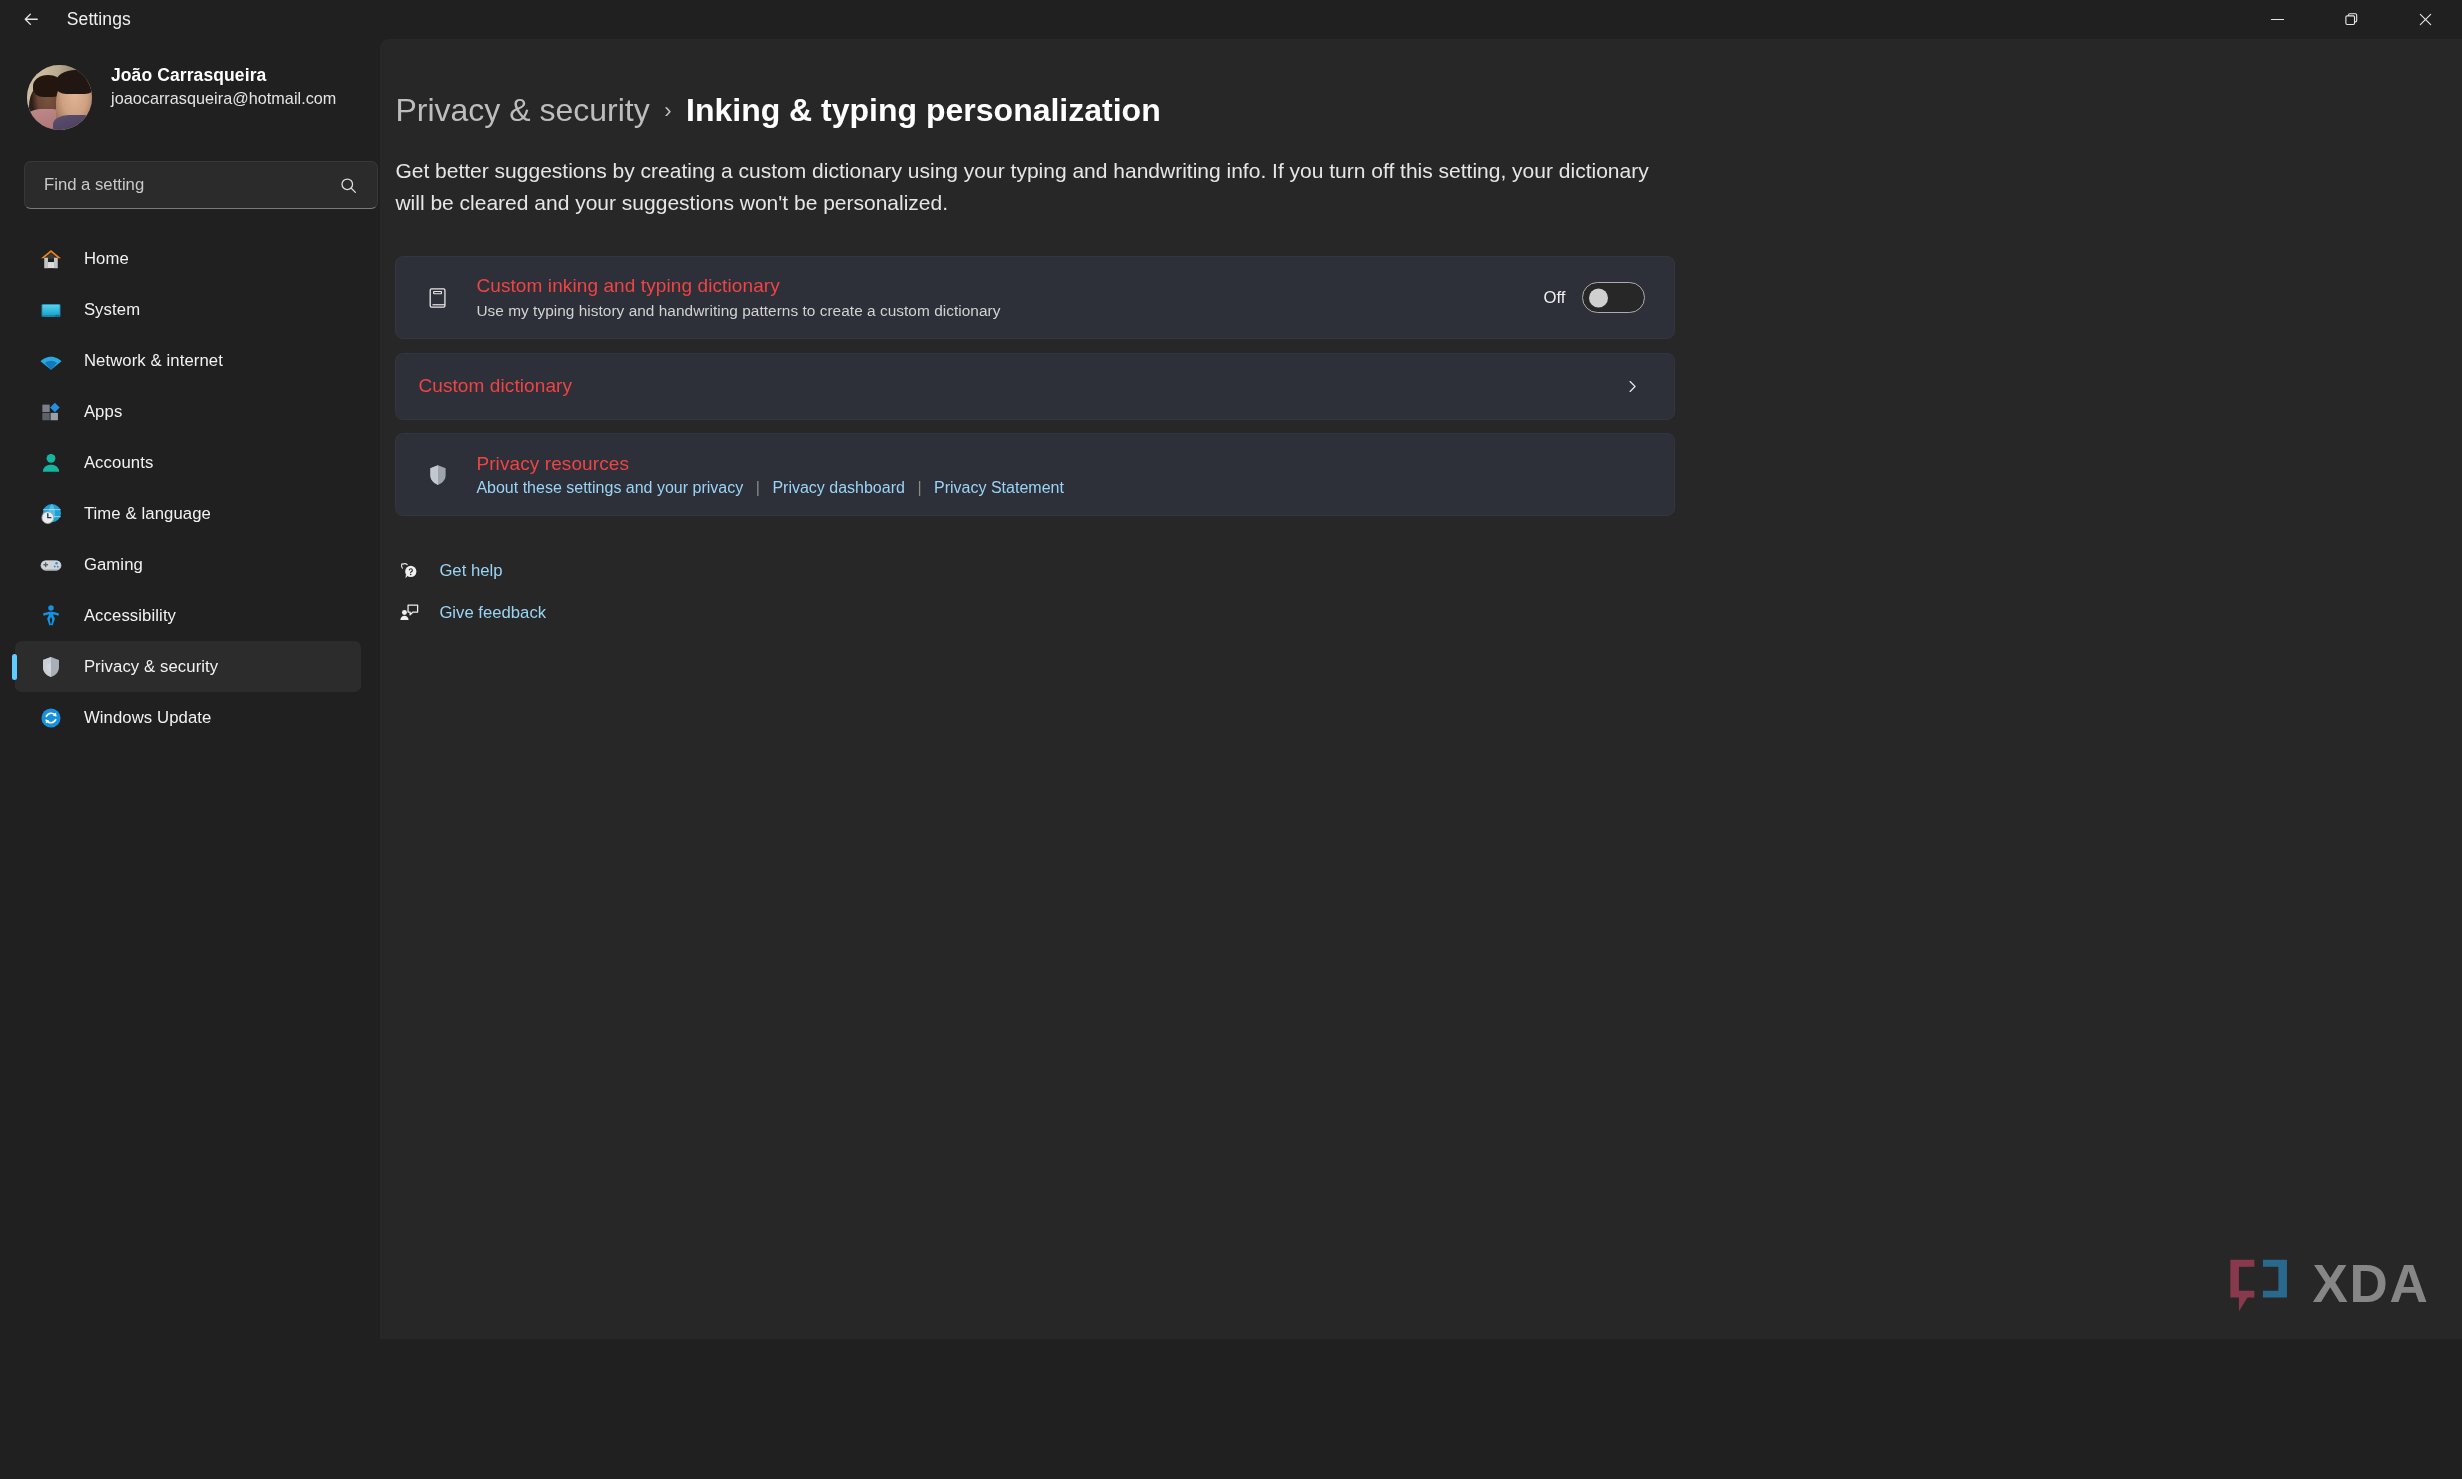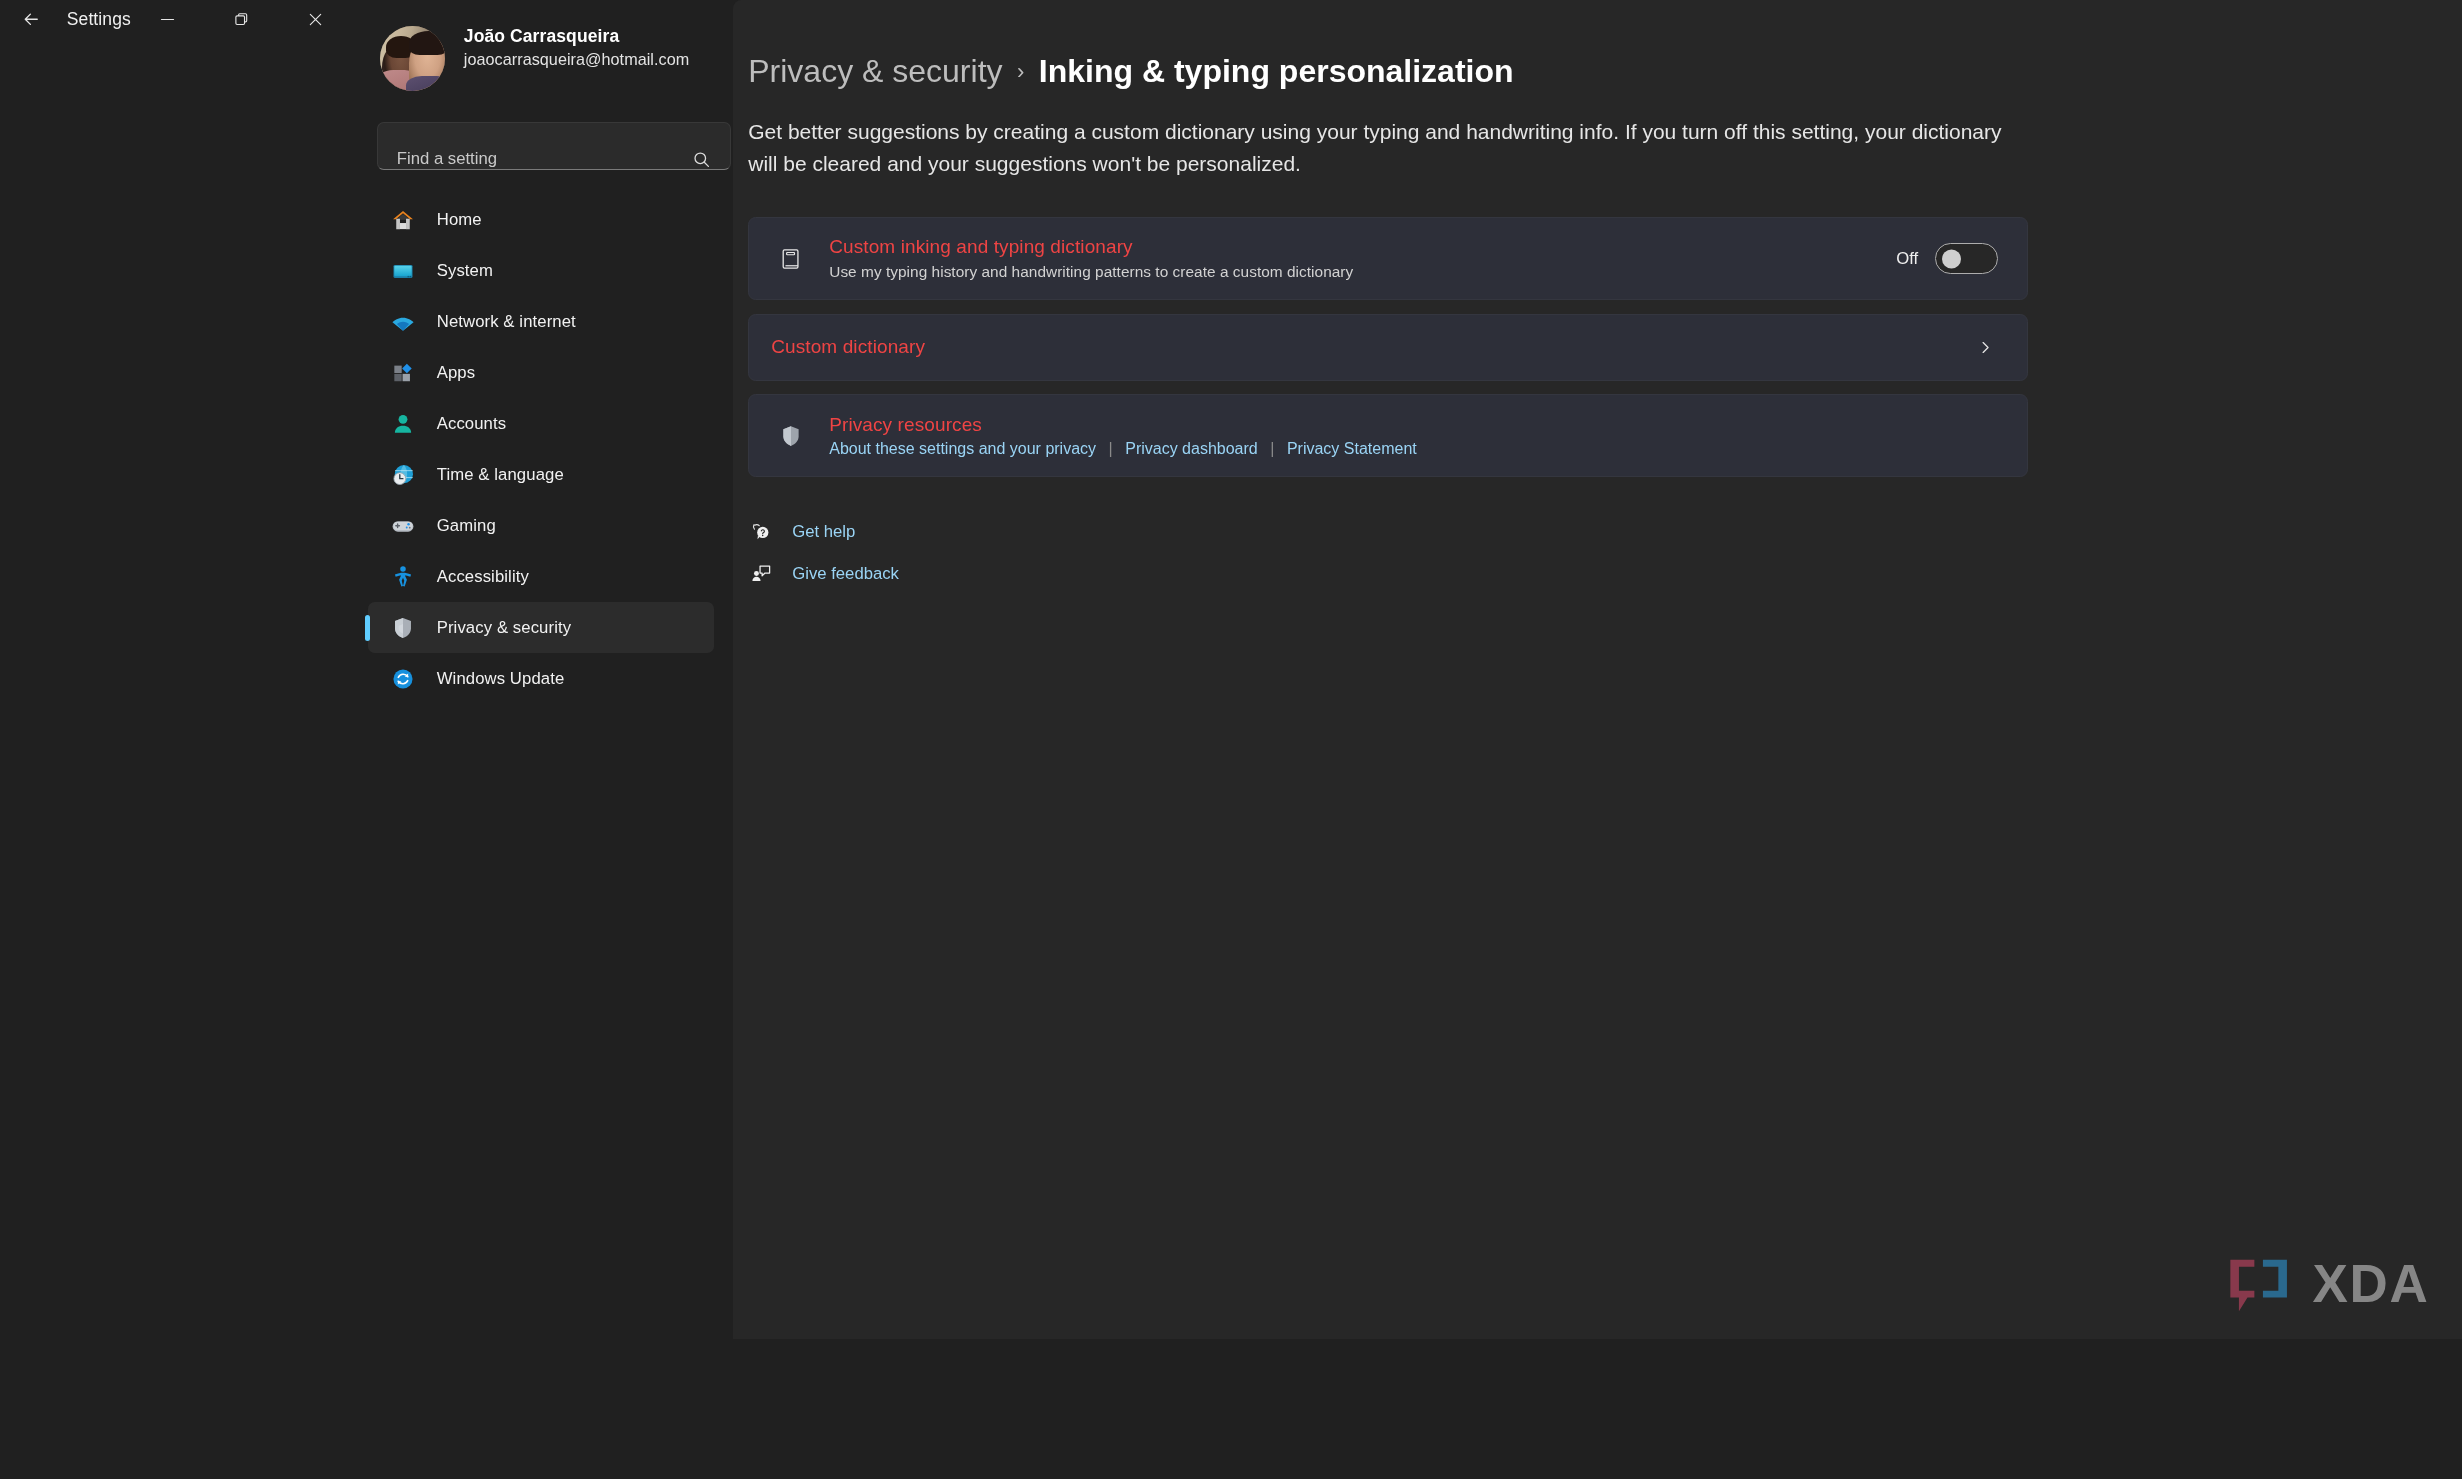--- a/index.html
+++ b/index.html
@@ -18,21 +18,21 @@
     -webkit-font-smoothing: antialiased;
   }
 
   
   .window {
     position: relative;
     width: 2462px;
     height: 1339px;
     background: #202020;
     display: flex;
-    flex-direction: row;
+    flex-direction: column;
   }
 
   
   .titlebar {
     height: 39px;
     flex: 0 0 39px;
     display: flex;
     align-items: center;
     background: #202020;
     position: relative;
@@ -132,21 +132,21 @@
 
   .searchwrap {
     margin: 29px 8px 0 24px;
     width: 354px;
     height: 48px;
     background: #2b2b2b;
     border: 0.9px solid #383838;
     border-bottom: 0.9px solid #7a7a7a;
     border-radius: 6.8px;
     display: flex;
-    align-items: flex-end;
+    align-items: center;
     padding: 0 15.4px 0 19px;
   }
   .searchwrap input {
     flex: 1;
     background: transparent;
     border: none;
     outline: none;
     color: #e8e8e8;
     font-size: 16.7px;
     font-family: "Liberation Sans", sans-serif;

